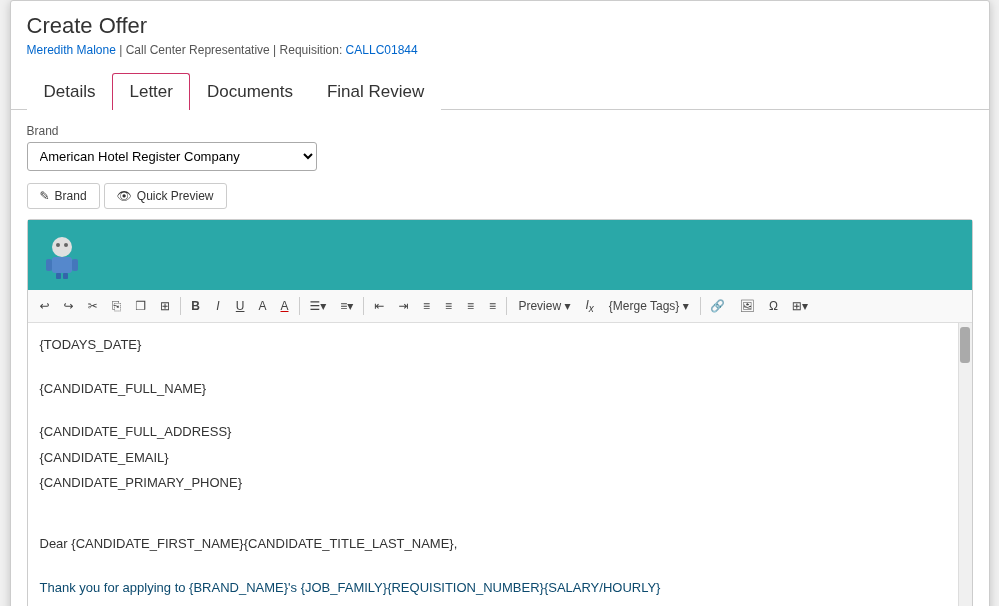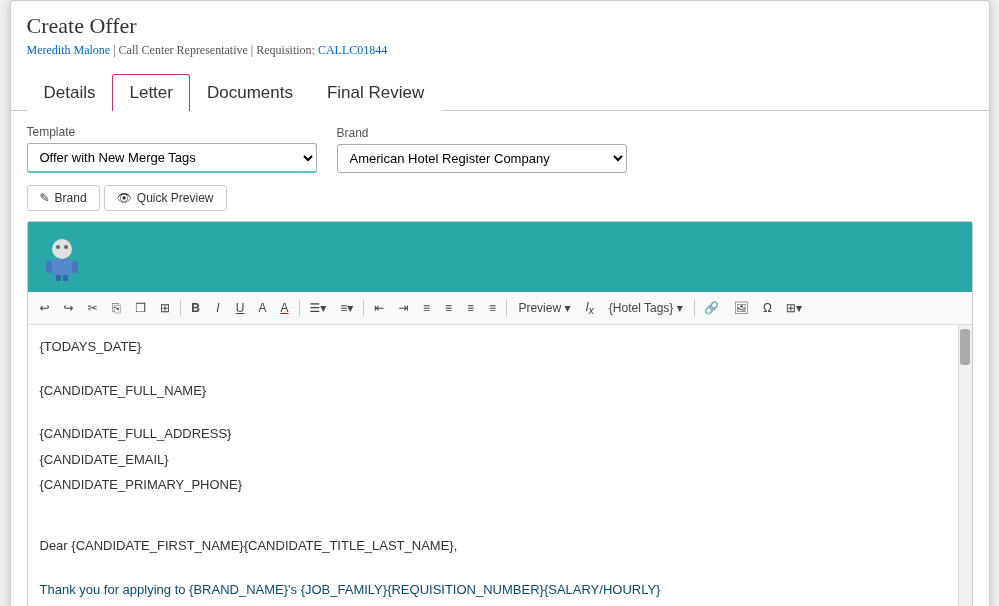--- a/index.html
+++ b/index.html
@@ -16,21 +16,20 @@
       width: 980px;
       background: #fff;
       border: 1px solid #ccc;
       border-radius: 3px;
       box-shadow: 0 2px 10px rgba(0,0,0,0.2);
       padding: 0;
     }
     .dialog-header {
       padding: 12px 16px 6px;
       border-bottom: none;
-      font-family: Liberation Serif, serif;
     }
     .dialog-title {
       font-size: 22px;
       font-weight: 400;
       color: #333;
       margin-bottom: 4px;
     }
     .dialog-subtitle {
       font-size: 12px;
       color: #555;
@@ -204,24 +203,20 @@
   <div class="tabs">
     <div class="tab">Details</div>
     <div class="tab active">Letter</div>
     <div class="tab">Documents</div>
     <div class="tab">Final Review</div>
   </div>
 
   <div class="dialog-body">
 
     <div class="form-row">
-      <div class="form-group template-group">
-        <label>Template</label>
-        <select><option value="Offer with New Merge Tags">Offer with New Merge Tags</option></select>
-      </div>
       <div class="form-group brand-group">
         <label>Brand</label>
         <select><option value="American Hotel Register Company">American Hotel Register Company</option></select>
       </div>
     </div>
 
     <div class="action-buttons">
       <button class="btn-action">
         <span>✎</span>
         <span>Brand</span>
@@ -269,21 +264,21 @@
         <div class="toolbar-sep"></div>
         <button class="toolbar-btn">⇤</button>
         <button class="toolbar-btn">⇥</button>
         <button class="toolbar-btn">≡</button>
         <button class="toolbar-btn">≡</button>
         <button class="toolbar-btn">≡</button>
         <button class="toolbar-btn">≡</button>
         <div class="toolbar-sep"></div>
         <button class="toolbar-dropdown">Preview ▾</button>
         <button class="toolbar-btn" style="font-style:italic;">I<sub>x</sub></button>
-        <button class="toolbar-dropdown">{Hotel Tags} ▾</button>
+        <button class="toolbar-dropdown">{Merge Tags} ▾</button>
         <div class="toolbar-sep"></div>
         <button class="toolbar-btn">🔗</button>
         <button class="toolbar-btn">🖼</button>
         <button class="toolbar-btn">Ω</button>
         <button class="toolbar-btn">⊞▾</button>
       </div>
 
       <div style="display:flex; position:relative;">
         <div class="editor-content" style="flex:1; ">
           <div class="line">{TODAYS_DATE}</div>

